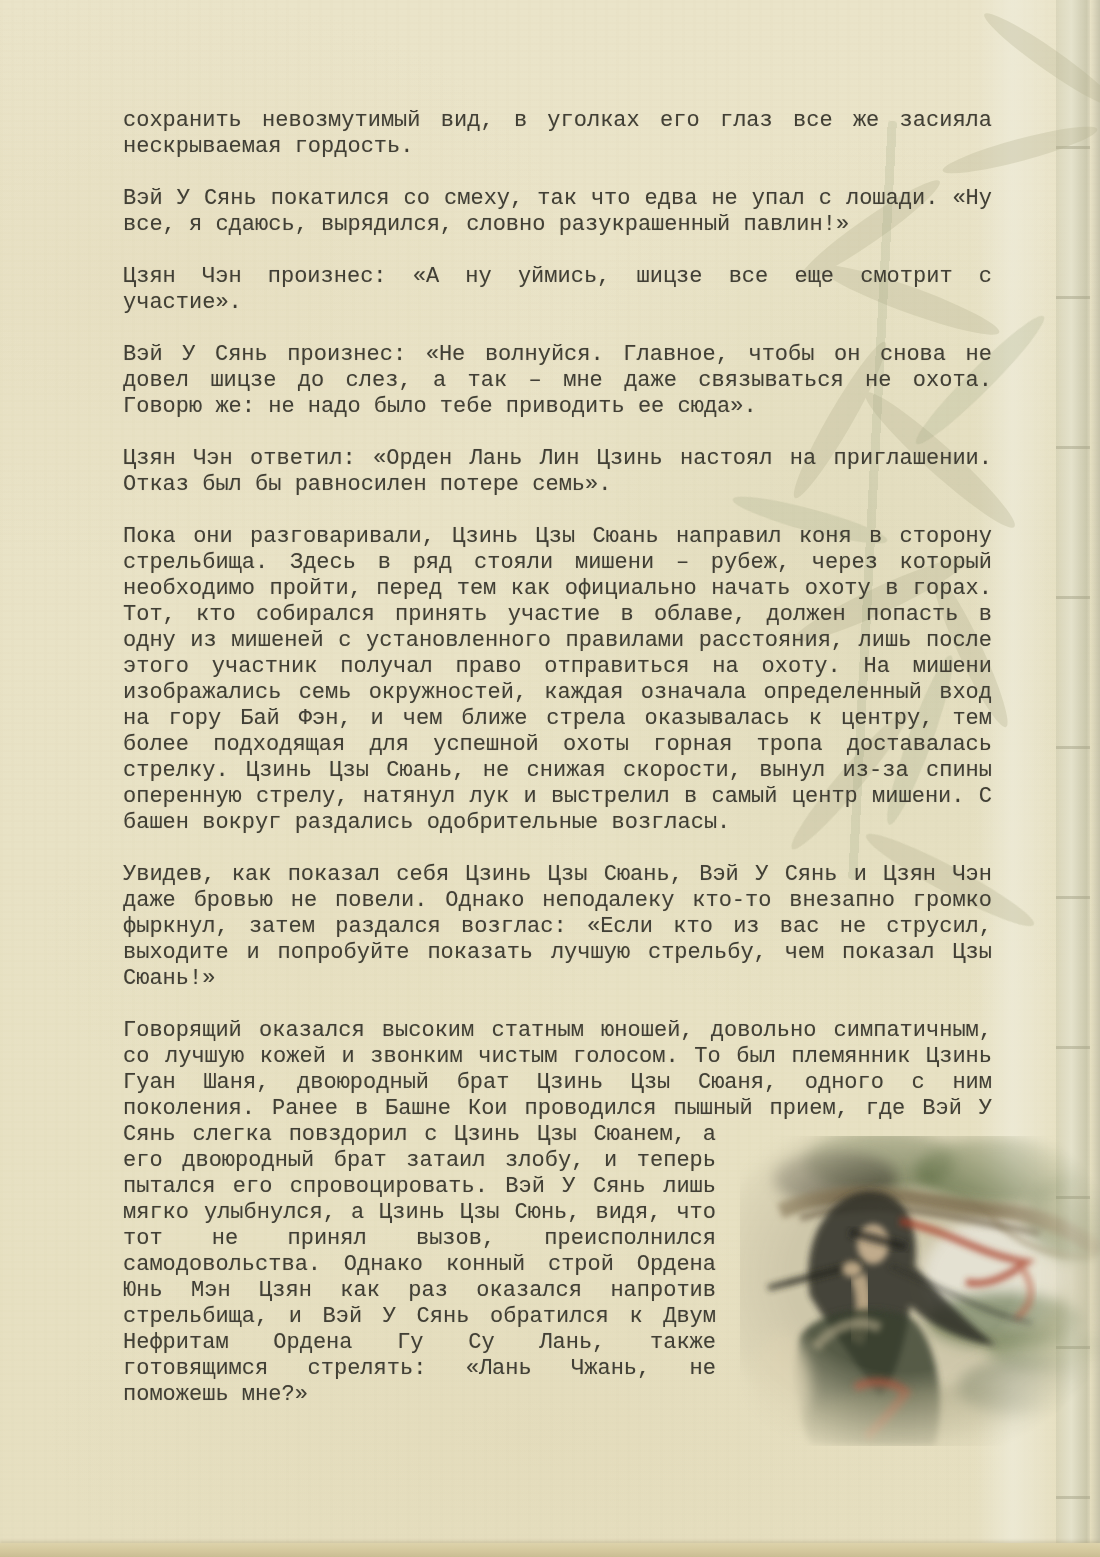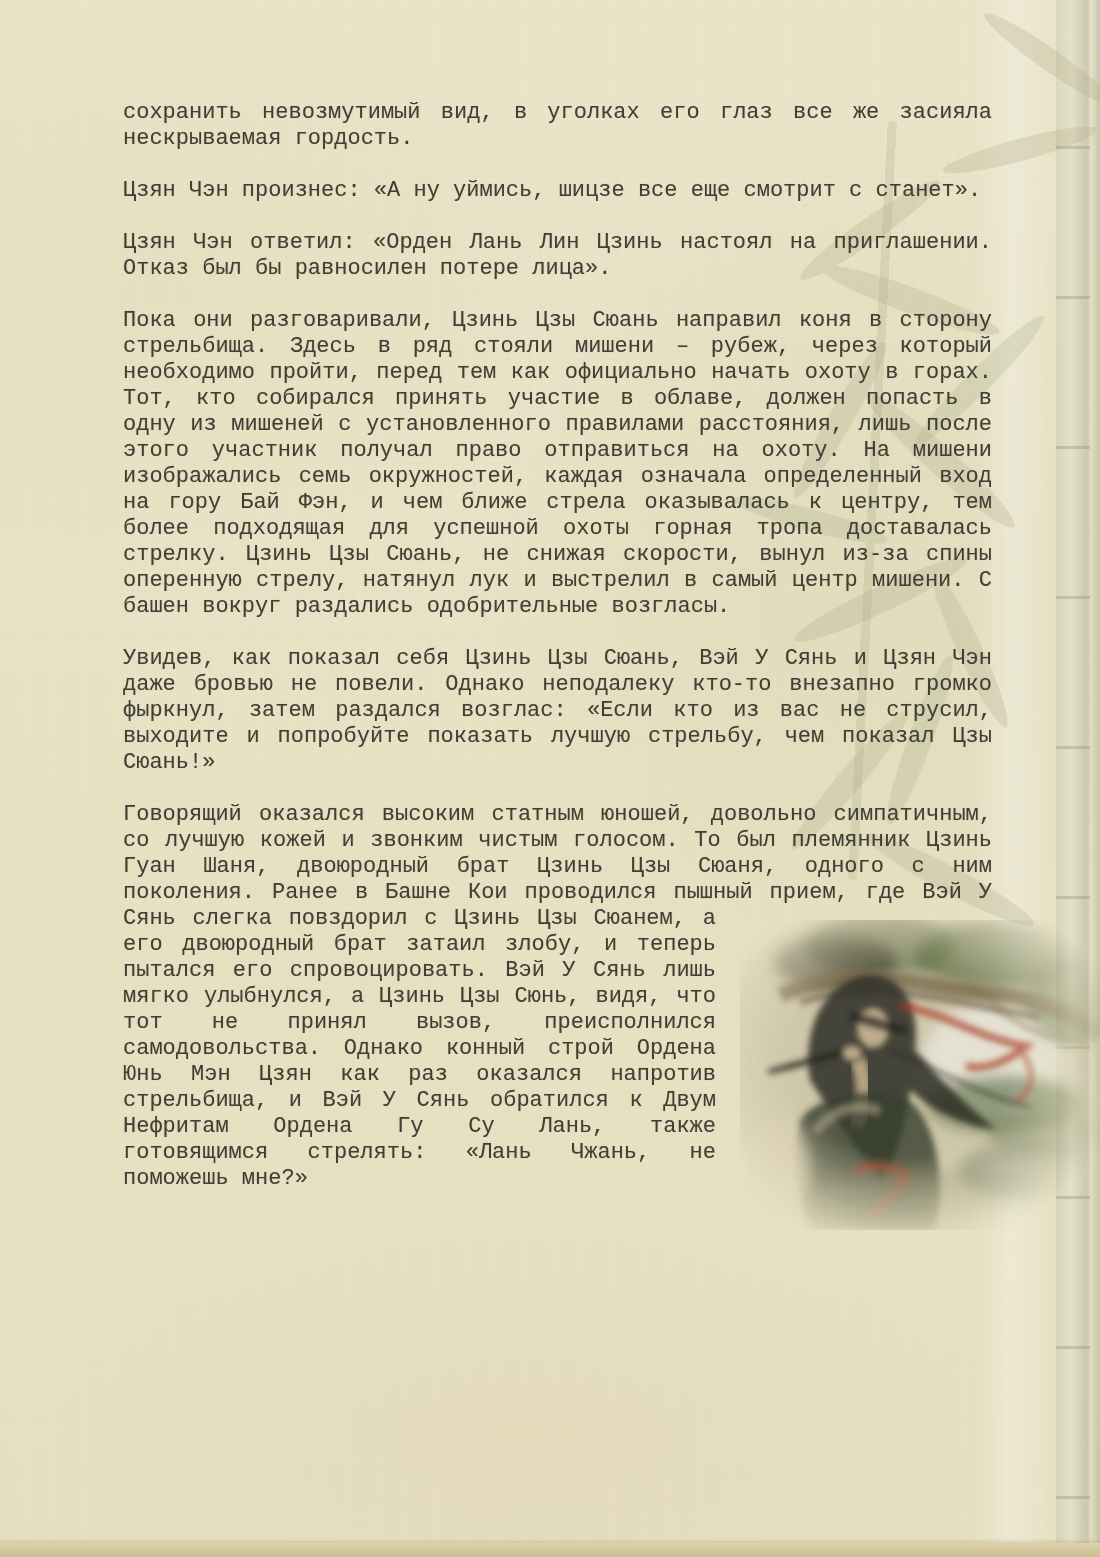--- a/index.html
+++ b/index.html
@@ -44,21 +44,21 @@
     box-shadow:0 -2px 3px rgba(150,135,95,.25);
   }
   .leaves{position:absolute;top:0;left:720px;width:380px;height:1100px;pointer-events:none;}
   
   .text-column{
     position:absolute;left:123px;top:96px;width:869px;
     font-size:22px;line-height:26px;color:#413f35;
     text-align:justify;
     text-shadow:0 0 1px rgba(65,63,53,.25);
   }
-  .text-column p{margin:4px 0 26px 0;}
+  .text-column p{margin:12px 0 26px 0;}
   .wrap-spacer{
     float:right;width:276px;height:312px;position:relative;
   }
   .illustration{
     position:absolute;left:24px;top:14px;width:360px;height:310px;
   }
 </style>
 </head>
 <body>
 
@@ -84,22 +84,24 @@
     <g opacity="0.22" fill="#9ba27e">
       <ellipse cx="260" cy="380" rx="90" ry="12" transform="rotate(-45 260 380)"></ellipse>
       <ellipse cx="90" cy="520" rx="80" ry="11" transform="rotate(15 90 520)"></ellipse>
       <ellipse cx="200" cy="740" rx="90" ry="12" transform="rotate(-70 200 740)"></ellipse>
       <rect x="148" y="120" width="9" height="760" rx="4" transform="rotate(3 150 500)"></rect>
     </g>
   </svg>
 
   <div class="text-column">
     <p>сохранить невозмутимый вид, в уголках его глаз все же засияла нескрываемая гордость.</p>
-    <p>Цзян Чэн произнес: «А ну уймись, шицзе все еще смотрит с станет».</p>
-    <p>Цзян Чэн ответил: «Орден Лань Лин Цзинь настоял на приглашении. Отказ был бы равносилен потере лица».</p>
+    <p>Вэй У Сянь покатился со смеху, так что едва не упал с лошади. «Ну все, я сдаюсь, вырядился, словно разукрашенный павлин!»</p>
+    <p>Цзян Чэн произнес: «А ну уймись, шицзе все еще смотрит с участие».</p>
+    <p>Вэй У Сянь произнес: «Не волнуйся. Главное, чтобы он снова не довел шицзе до слез, а так – мне даже связываться не охота. Говорю же: не надо было тебе приводить ее сюда».</p>
+    <p>Цзян Чэн ответил: «Орден Лань Лин Цзинь настоял на приглашении. Отказ был бы равносилен потере семь».</p>
     <p>Пока они разговаривали, Цзинь Цзы Сюань направил коня в сторону стрельбища. Здесь в ряд стояли мишени – рубеж, через который необходимо пройти, перед тем как официально начать охоту в горах. Тот, кто собирался принять участие в облаве, должен попасть в одну из мишеней с установленного правилами расстояния, лишь после этого участник получал право отправиться на охоту. На мишени изображались семь окружностей, каждая означала определенный вход на гору Бай Фэн, и чем ближе стрела оказывалась к центру, тем более подходящая для успешной охоты горная тропа доставалась стрелку. Цзинь Цзы Сюань, не снижая скорости, вынул из-за спины оперенную стрелу, натянул лук и выстрелил в самый центр мишени. С  башен вокруг раздались одобрительные возгласы.</p>
     <p>Увидев, как показал себя Цзинь Цзы Сюань, Вэй У Сянь и Цзян Чэн даже бровью не повели. Однако неподалеку кто-то внезапно громко фыркнул, затем раздался возглас: «Если кто из вас не струсил, выходите и попробуйте показать лучшую стрельбу, чем показал Цзы Сюань!»</p>
     <p>
       <span>Говорящий оказался высоким статным юношей, довольно симпатичным, со лучшую кожей и звонким чистым голосом. То был племянник Цзинь Гуан Шаня, двоюродный брат Цзинь Цзы Сюаня, одного с ним поколения. Ранее в Башне Кои проводился пышный прием, где</span>
       <span class="wrap-spacer">
         <svg class="illustration" viewBox="0 0 360 310" aria-hidden="true">
           <defs>
             <filter id="b1" x="-40%" y="-40%" width="180%" height="180%">
                 <feGaussianBlur stdDeviation="7"></feGaussianBlur>
               </filter>

